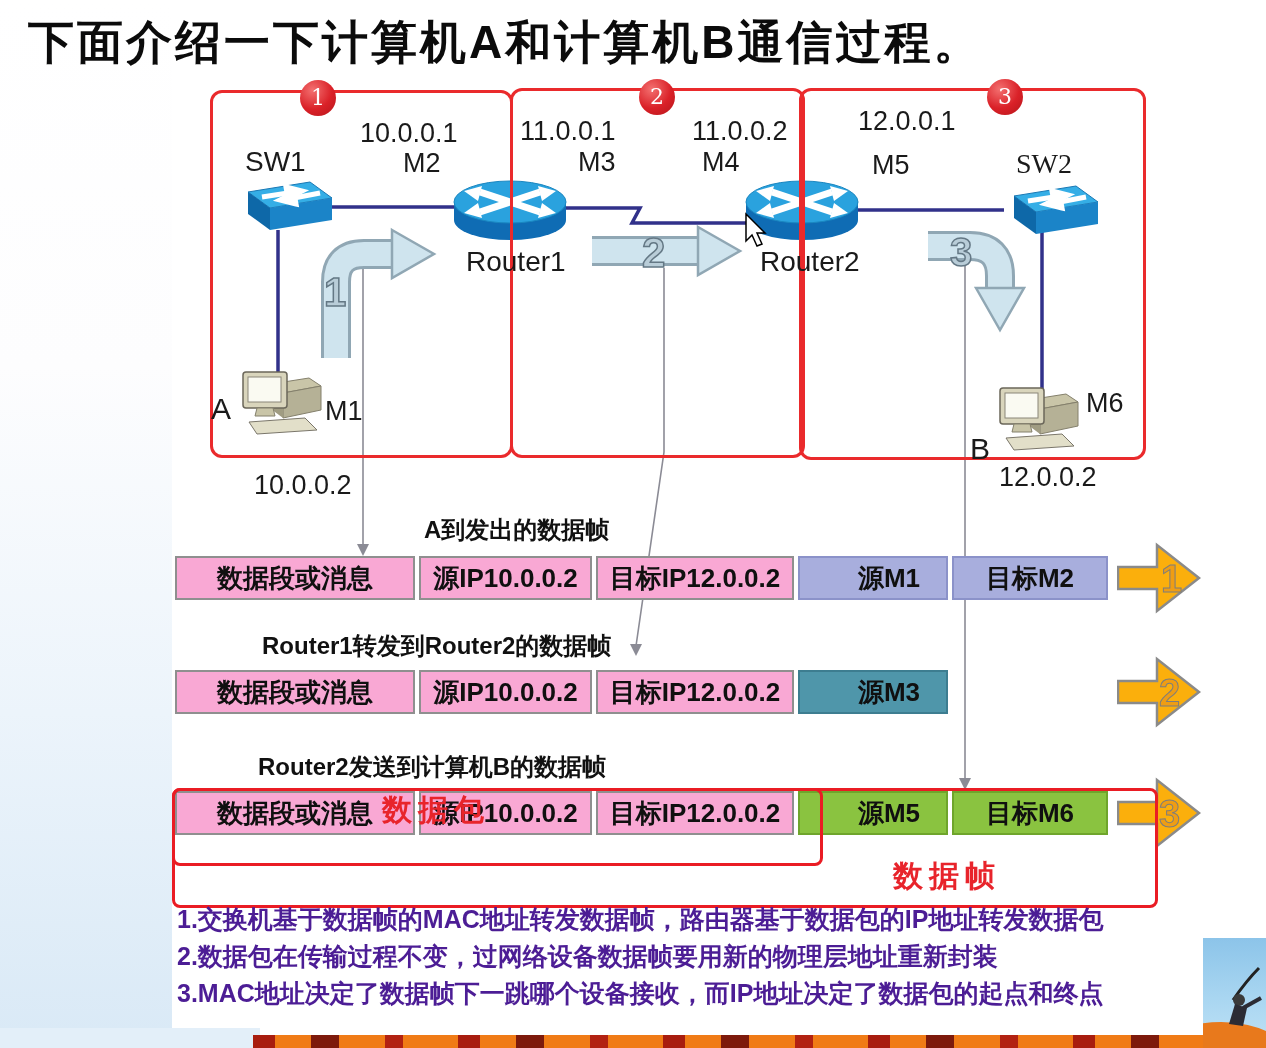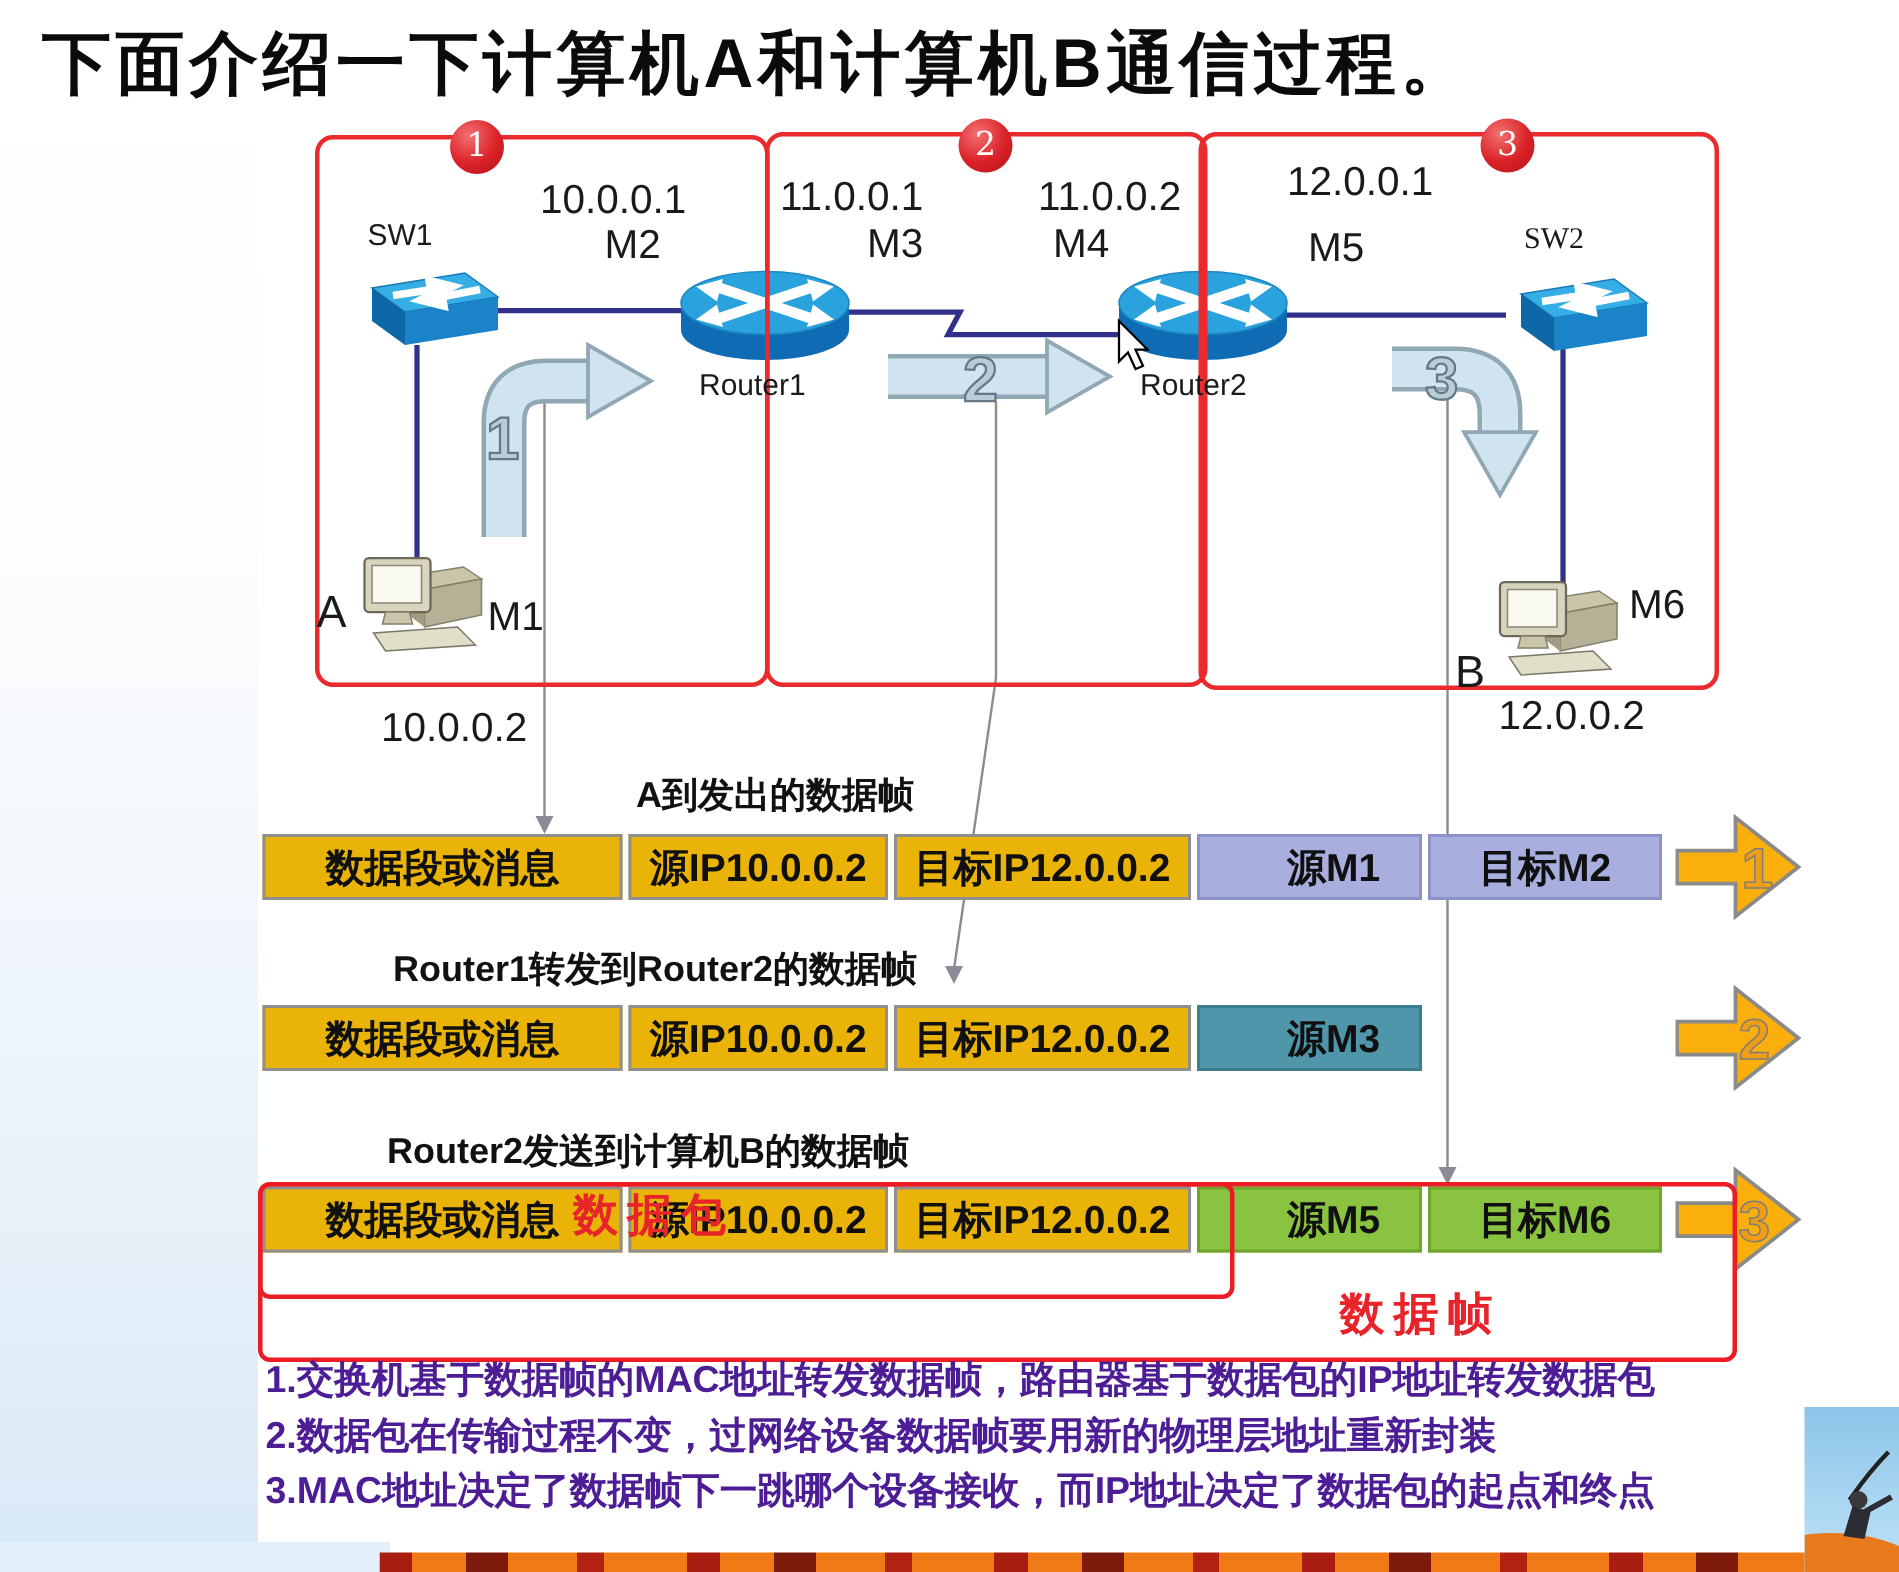--- a/index.html
+++ b/index.html
@@ -24,29 +24,29 @@
   .seg2{left:510px;top:88px;width:289px;height:364px;}
   .seg3{left:799px;top:88px;width:341px;height:366px;}
   .badge{width:36px;height:36px;border-radius:50%;
     background:radial-gradient(circle at 35% 28%,#f37070 0%,#da2128 55%,#b5151b 100%);
     color:#fff;font-family:"DejaVu Serif","Liberation Serif",serif;
     font-size:22px;text-align:center;line-height:36px;}
   .bd1{left:300px;top:80px;} .bd2{left:639px;top:79px;} .bd3{left:987px;top:79px;}
 
   
   .dlabel{color:#1a1a1a;white-space:nowrap;}
-  .fs27{font-size:27px;} .fs28{font-size:20px;} .fs30{font-size:30px;}
+  .fs27{font-size:27px;} .fs28{font-size:28px;} .fs30{font-size:30px;}
 
   
   .row-title{font-size:24px;font-weight:700;color:#111;white-space:nowrap;}
   .frow{left:175px;width:944px;height:44px;display:flex;gap:4px;}
   .fcell{height:44px;box-sizing:border-box;border:2px solid #8f8f8f;
     display:flex;align-items:center;justify-content:center;
     font-size:26px;font-weight:700;color:#101010;white-space:nowrap;}
-  .c-orange{background:#eab308;}
+  .c-orange{background:#f9a8d4;}
   .c-mac1{background:#a8aedd;border-color:#8b92c9;}
   .c-mac2{background:#4f96aa;border-color:#3d7d90;}
   .c-mac3{background:#8ac340;border-color:#6fa52c;}
   .w1{width:240px;} .w2{width:173px;} .w3{width:198px;} .w4{width:150px;padding-left:32px;} .w5{width:156px;}
 
   .step-arrow-svg{width:86px;height:80px;}
 
   
   .overlay-box{border:3px solid #ea1c24;border-radius:8px;}
   .ob-packet{left:172px;top:788px;width:645px;height:72px;}

